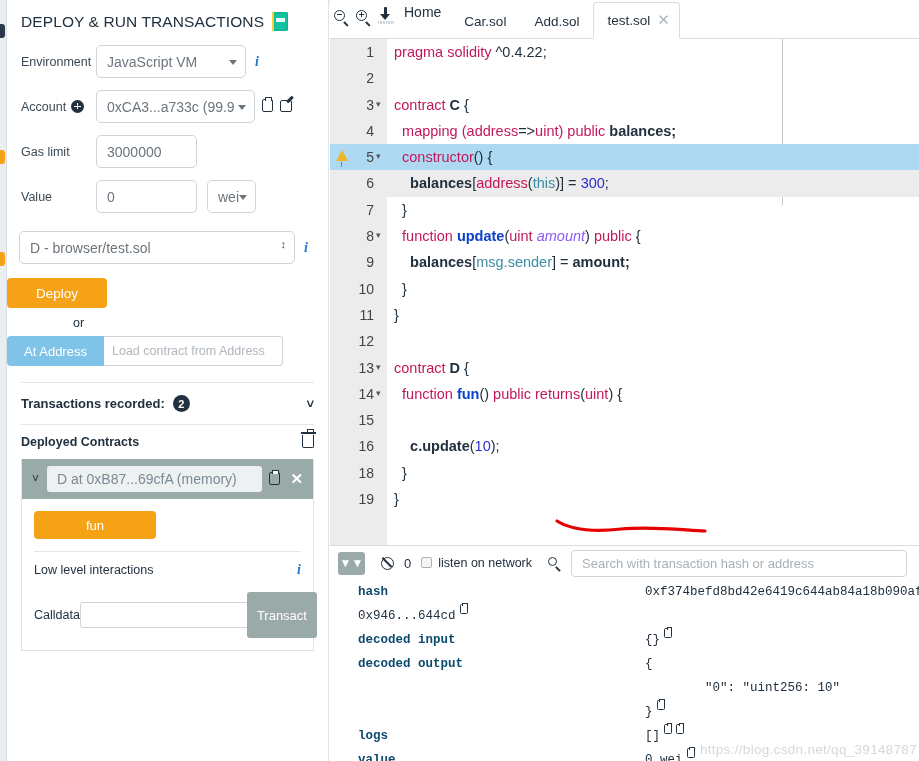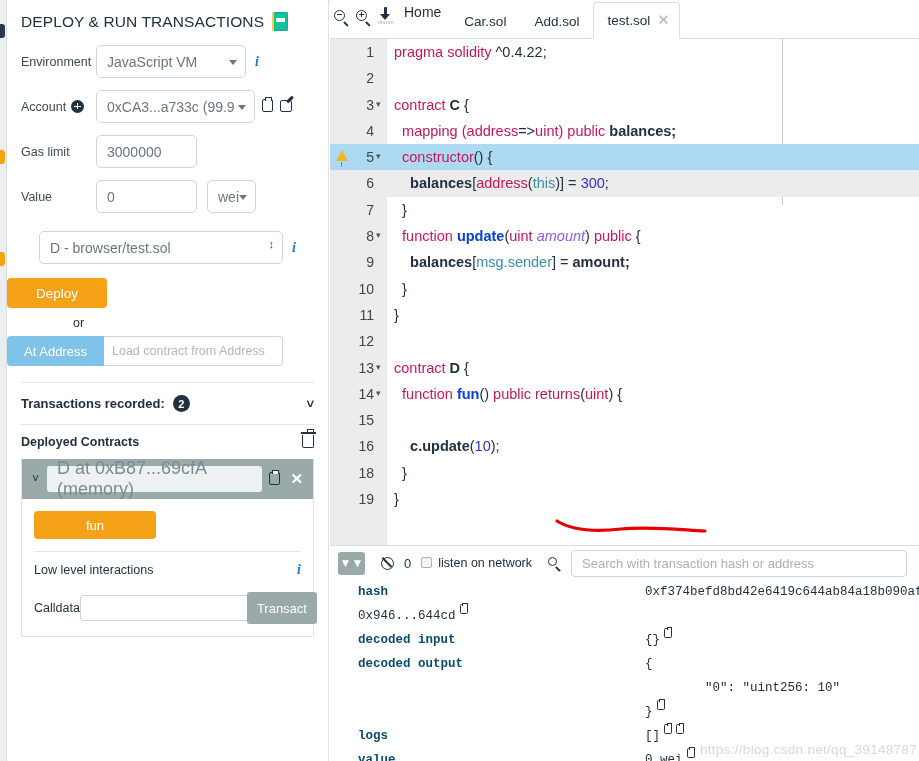--- a/index.html
+++ b/index.html
@@ -93,21 +93,21 @@
   }
   .ic-edit {
     display: inline-block; width: 12px; height: 12px; border: 1.5px solid #22313f;
     border-radius: 2px; position: relative;
   }
   .ic-edit:after {
     content: ""; position: absolute; right: -3px; top: -3px; width: 8px; height: 3px;
     background: #22313f; transform: rotate(-45deg); border-radius: 1px;
   }
 
-  .contract-row { display: flex; align-items: center; padding: 0 32px; margin-top: 18px; }
+  .contract-row { display: flex; align-items: center; padding: 0 12px; margin-top: 18px; }
   .sel-contract { width: 276px; }
 
   .deploy-wrap { padding: 0 0; }
   .btn-deploy {
     margin-top: 14px; width: 100px; height: 30px;
     background: #f5a217; color: #fff; border: none; border-radius: 4px;
     font-size: 13.5px; cursor: pointer; font-family: "Liberation Sans", sans-serif;
   }
   .or-text { text-align: left; padding-left: 66px; font-size: 12.5px; color: #22313f; margin: 8px 0 6px; }
   .ataddr-row { display: flex; margin-bottom: 0; }
@@ -151,39 +151,39 @@
     border: 1.4px solid #22313f; border-bottom: none; border-radius: 1px 1px 0 0;
   }
 
   .contract-card { margin: 0 14px; border: 1px solid #dfe3e6; border-top: none; background: #fff; }
   .cc-bar {
     background: #9aaaa8; height: 40px; display: flex; align-items: center; padding: 0 10px;
   }
   .cc-caret { color: #22313f; font-size: 12px; margin-right: 8px; }
   .cc-addr {
     flex: 1; background: #eef1f2; border-radius: 3px; height: 26px;
-    display: flex; align-items: center; padding: 0 10px; font-size: 18px; color: #7b8a95;
+    display: flex; align-items: center; padding: 0 10px; font-size: 14px; color: #7b8a95;
   }
   .cc-x { color: #fff; font-size: 15px; margin-left: 10px; font-weight: bold; }
   .cc-body { padding: 12px 12px 12px 12px; }
   .btn-fun {
     width: 122px; height: 28px; background: #f5a217; color: #fff; border: none;
     border-radius: 4px; font-size: 13px; cursor: pointer; display: block;
     font-family: "Liberation Sans", sans-serif;
   }
   .cc-hr { border-top: 1px solid #e3e7ea; margin: 12px 0 10px; }
   .lowlevel { display: flex; align-items: center; font-size: 12.5px; color: #22313f; }
   .calldata-row { display: flex; align-items: center; margin-top: 14px; }
   .calldata-lbl { font-size: 12.5px; width: 58px; }
   .inp-calldata {
     flex: 1; height: 26px; border: 1px solid #ced4da; border-radius: 3px 0 0 3px;
     background: #fff; font-family: "Liberation Sans", sans-serif; font-size: 12px; padding: 0 6px;
   }
   .btn-transact {
-    height: 32px; background: #9aaaa8; color: #fff; border: none; border-radius: 3px;
+    height: 46px; background: #9aaaa8; color: #fff; border: none; border-radius: 3px;
     font-size: 13px; padding: 0 10px; cursor: pointer; margin-left: -2px;
     font-family: "Liberation Sans", sans-serif;
   }
 
   
   .editor-area {
     position: absolute; left: 330px; top: 0; width: 589px; height: 545px;
     background: #fff; overflow: hidden;
   }
   .tabbar {

